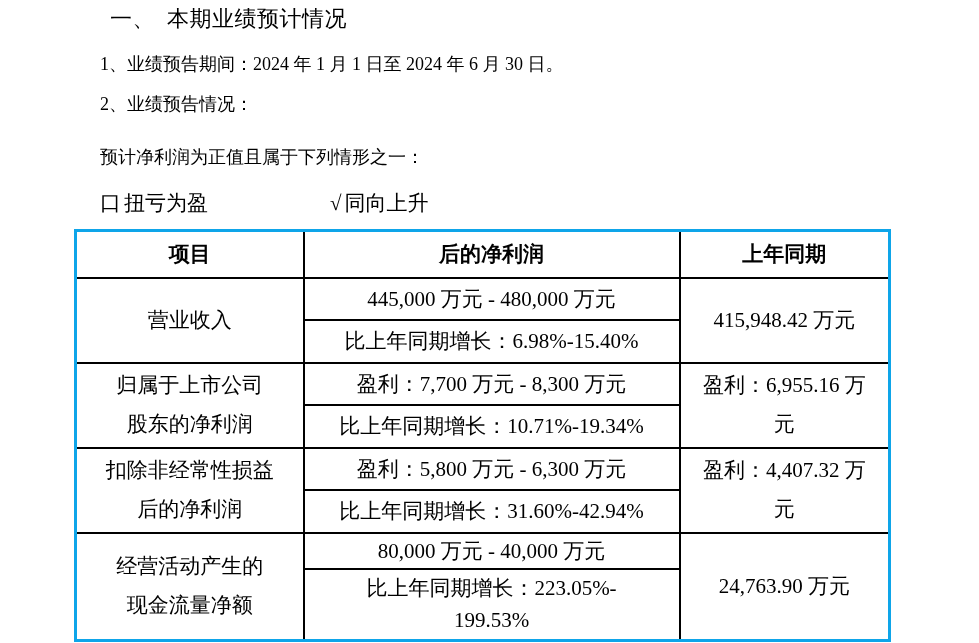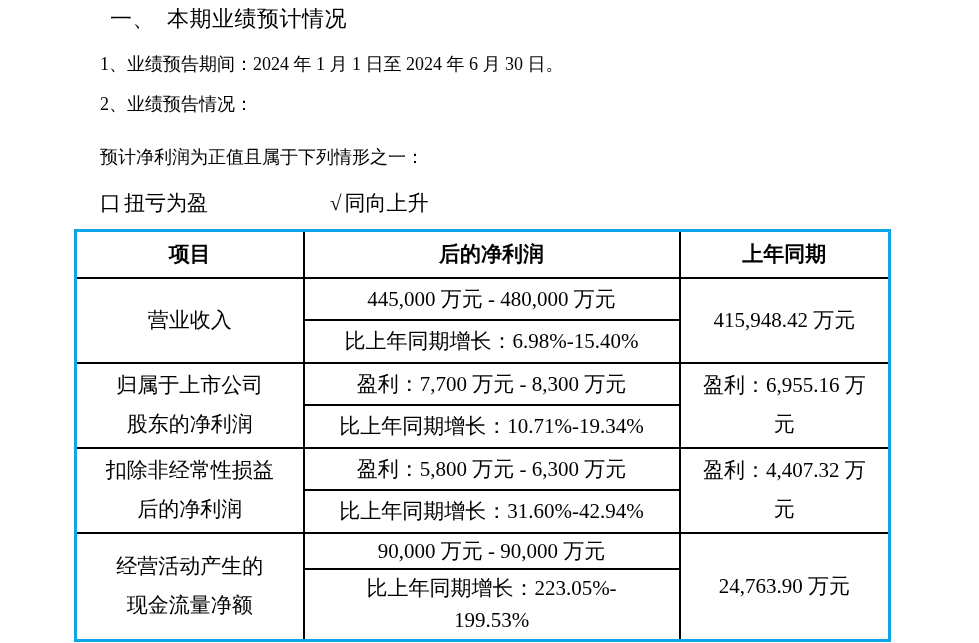--- a/index.html
+++ b/index.html
@@ -133,21 +133,21 @@
   </tr>
   <tr class="sub-b">
     <td>比上年同期增长：31.60%-42.94%</td>
   </tr>
 
   <tr class="sub-a4">
     <td rowspan="2" class="multiline">
       <div>经营活动产生的</div>
       <div>现金流量净额</div>
     </td>
-    <td>90,000 万元 - 90,000 万元</td>
+    <td>80,000 万元 - 40,000 万元</td>
     <td rowspan="2">
       <div>24,763.90 万元</div>
     </td>
   </tr>
   <tr class="sub-b4">
     <td class="multiline-tight">
       <div>比上年同期增长：223.05%-</div>
       <div>199.53%</div>
     </td>
   </tr>

